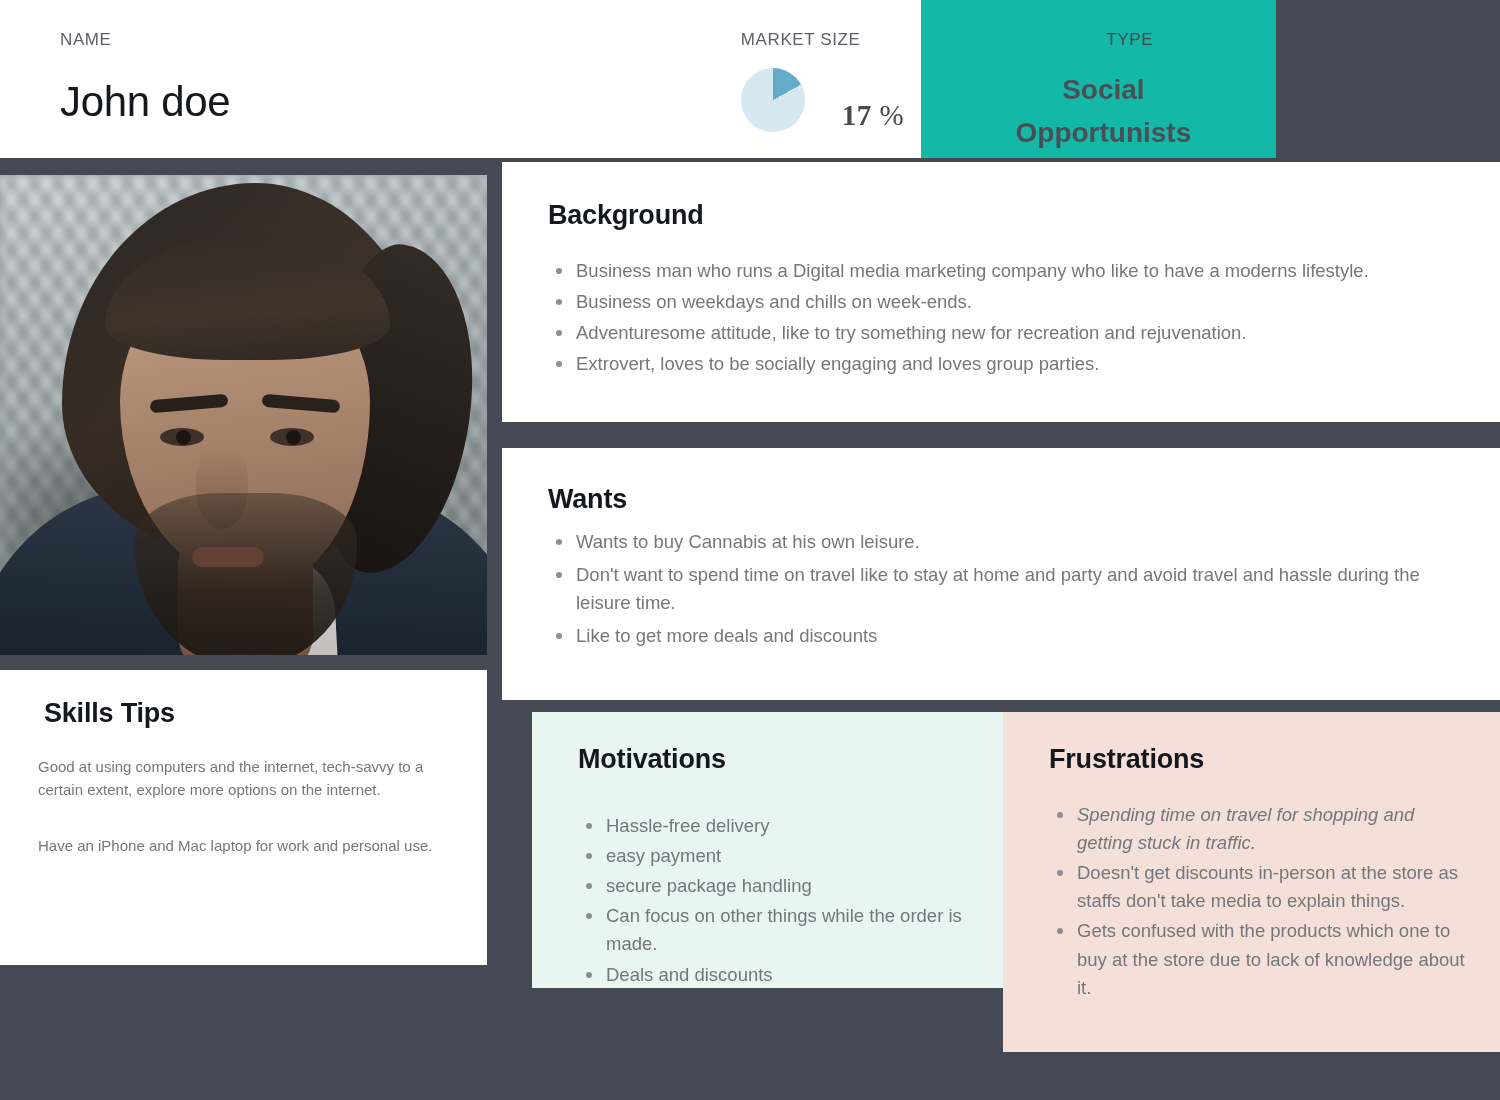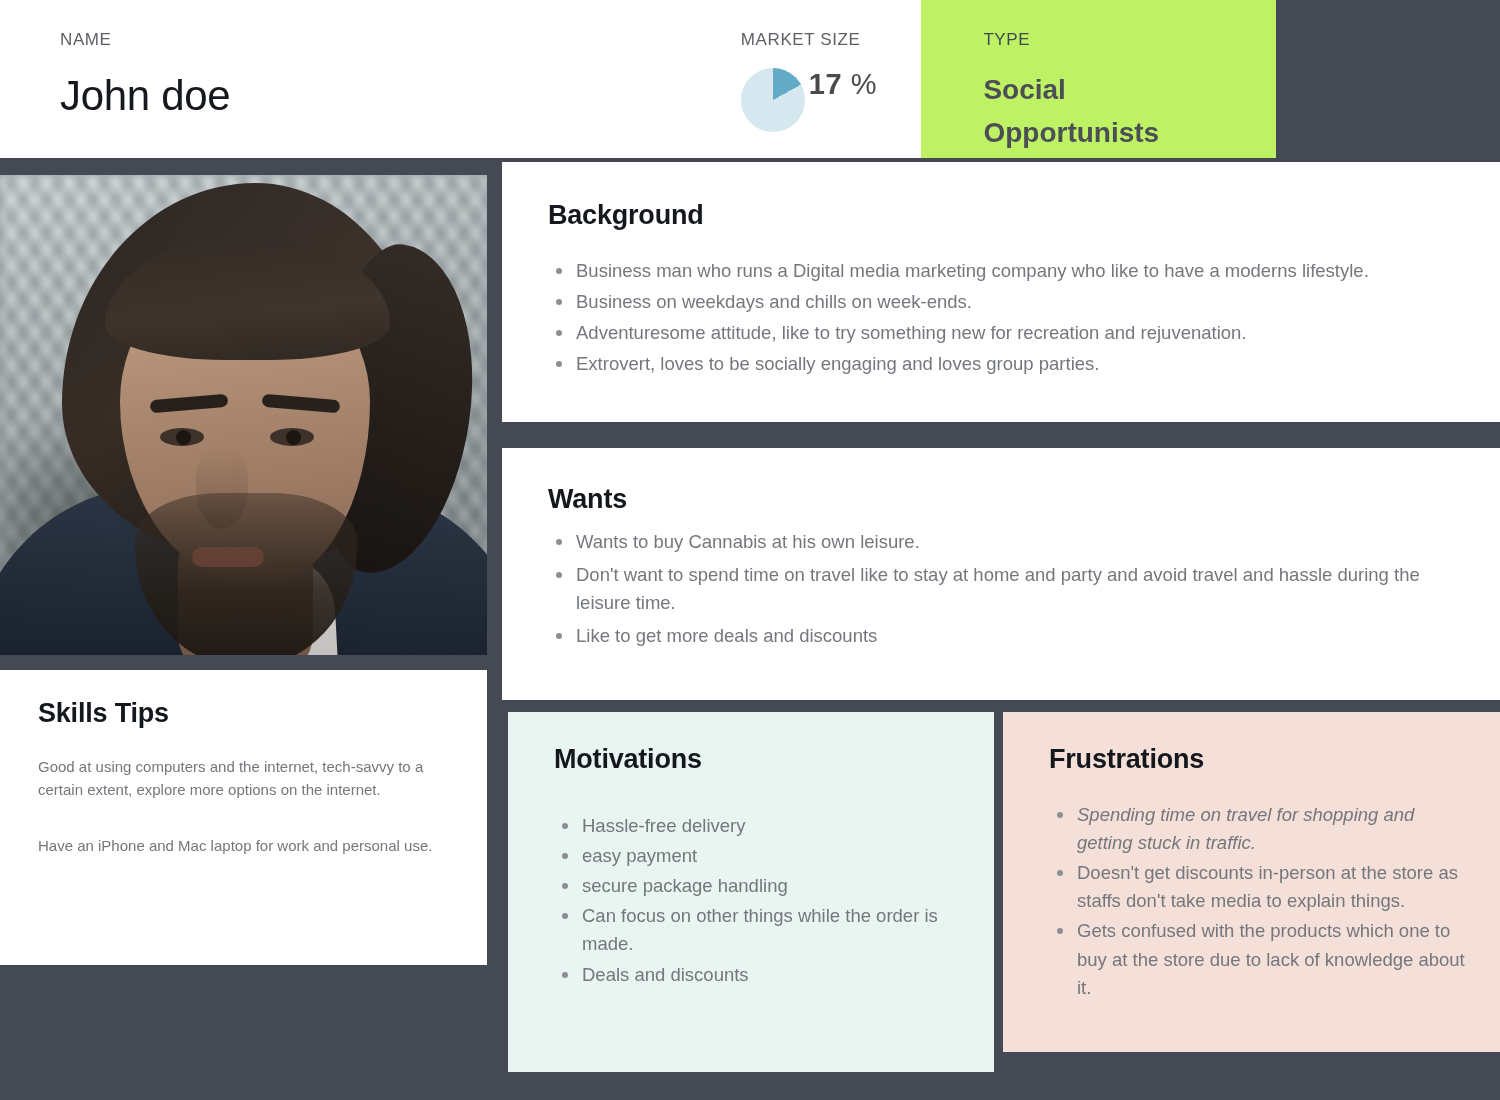--- a/index.html
+++ b/index.html
@@ -33,51 +33,53 @@
   .field-name { width: 860px; padding: 30px 0 0 60px; }
   .field-market { width: 228px; padding: 30px 0 0 12px; }
 
   .field-label {
     font-size: 17px;
     letter-spacing: 0.6px;
     color: #5c5f66;
     font-weight: 400;
   }
   .person-name {
-    margin-top: 22px;
+    margin-top: 28px;
     font-size: 42px;
     font-weight: 400;
     color: #15181c;
     letter-spacing: -0.3px;
   }
 
   .market-row {
     display: flex;
-    align-items: flex-start;
+    align-items: flex-end;
     margin-top: 18px;
-    gap: 4px;
+    gap: 37px;
+    font-family: Liberation Serif, serif;
   }
   .pie-chart {
     width: 64px; height: 64px;
     border-radius: 50%;
     flex: none;
   }
   .market-value {
     font-size: 29px;
     font-weight: 700;
     color: #4a4a4a;
     letter-spacing: 0.5px;
     white-space: nowrap;
   }
   .market-value .pct-sym { font-weight: 400; }
 
   .field-type {
     width: 412px;
-    background: #bef264;
+    background: #14b8a6;
     padding: 30px 0 0 62px;
+    text-align: center;
   }
   .field-type .field-label { color: #3f4a52; }
   .type-value {
     margin-top: 18px;
     font-size: 28px;
     font-weight: 700;
     color: #4b4f55;
     line-height: 1.55;
     max-width: 240px;
   }
@@ -226,33 +228,33 @@
   }
   #card-goals ul { margin-top: 13px; }
   #card-goals li { margin-bottom: 5px; }
 
   
   #card-skills {
     left: 0; top: 670px;
     width: 487px; height: 295px;
     padding: 28px 40px 0 38px;
   }
-  #card-skills .card-title { margin-left: 0; }
+  #card-skills .card-title { margin-left: 6px; }
   .skills-para {
     margin-top: 26px;
     color: #74777c;
     font-size: 15px;
     line-height: 1.55;
   }
   .skills-para + .skills-para { margin-top: 32px; }
 
   
   #card-motivations {
-    left: 508px; top: 712px;
-    width: 486px; height: 360px;
+    left: 532px; top: 712px;
+    width: 486px; height: 276px;
     background: #e8f5f1;
     padding: 32px 22px 0 46px;
   }
   #card-motivations ul { margin-top: 37px; }
   #card-motivations li { margin-bottom: 2px; }
 
   
   #card-frustrations {
     left: 1003px; top: 712px;
     width: 497px; height: 340px;

